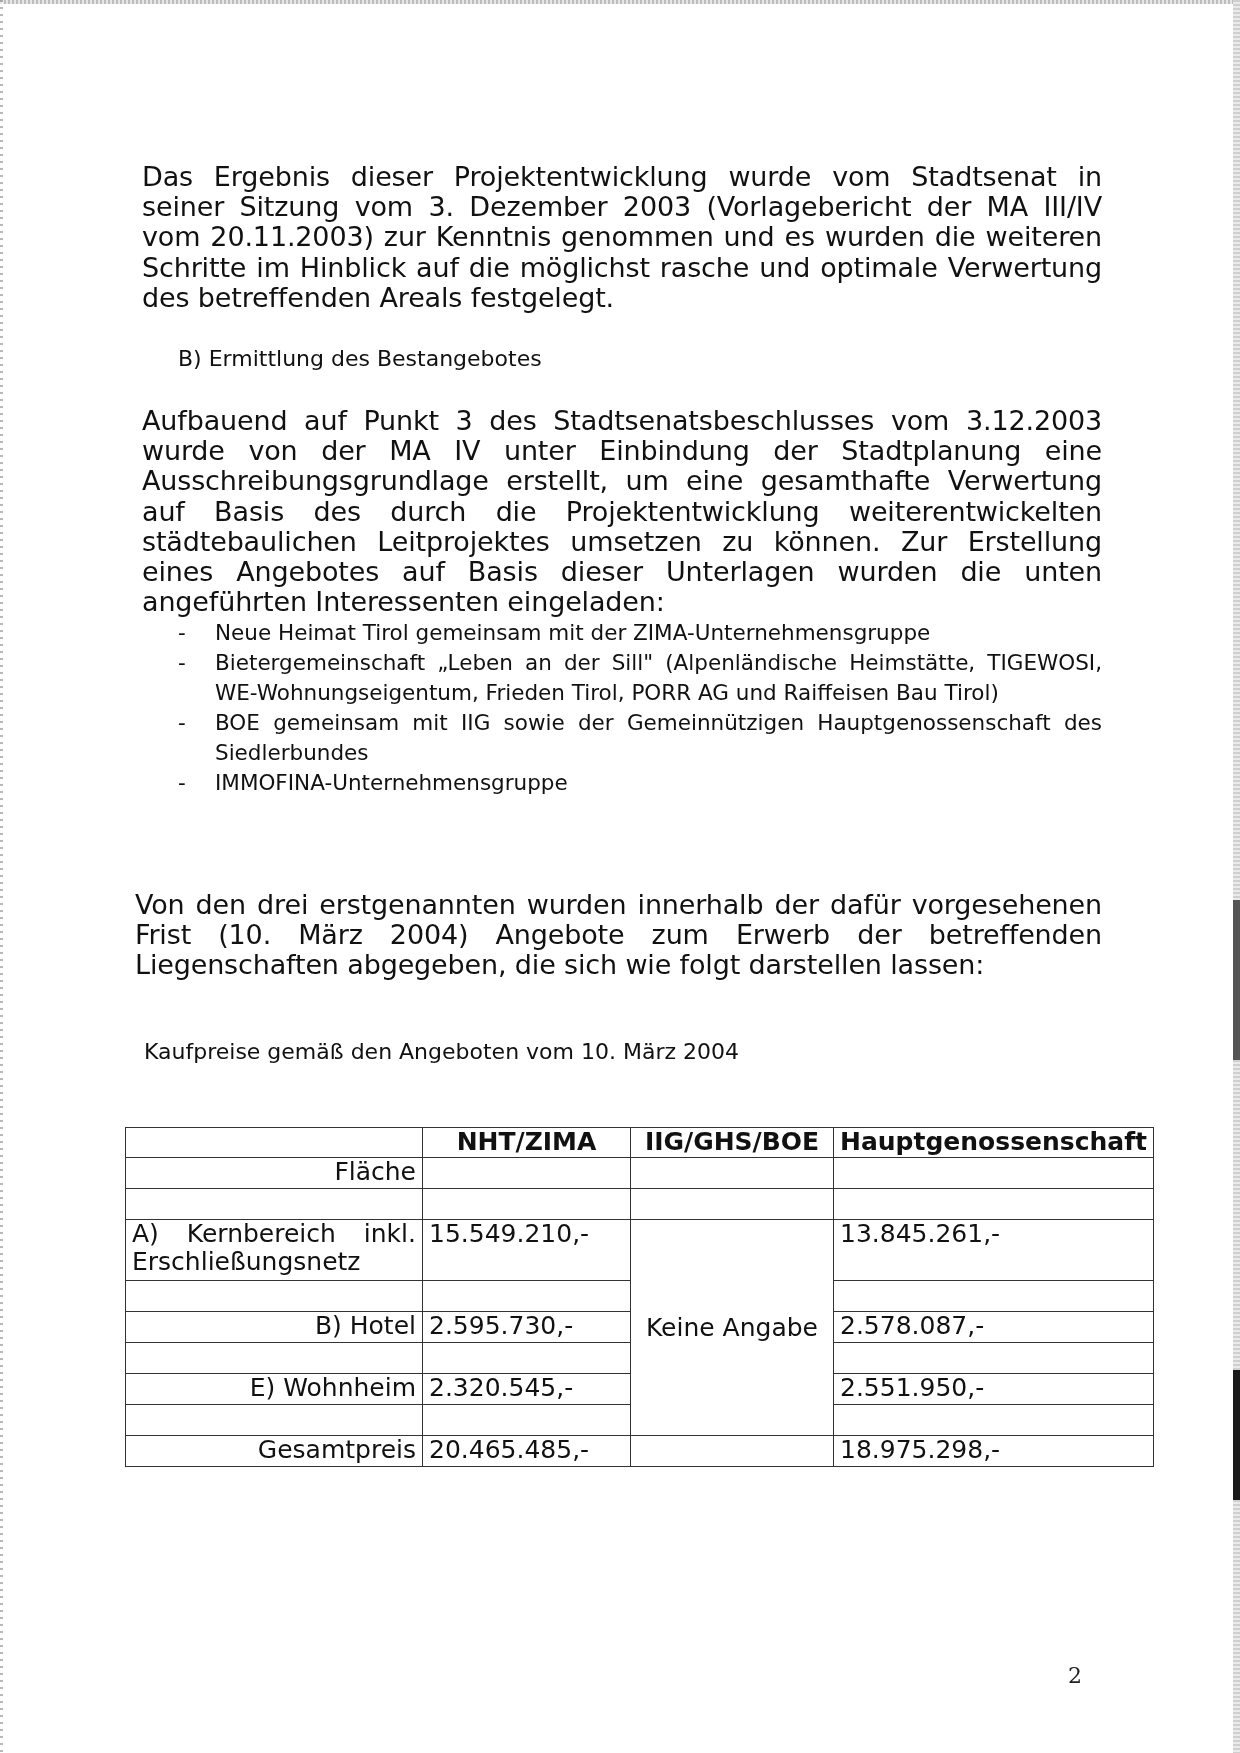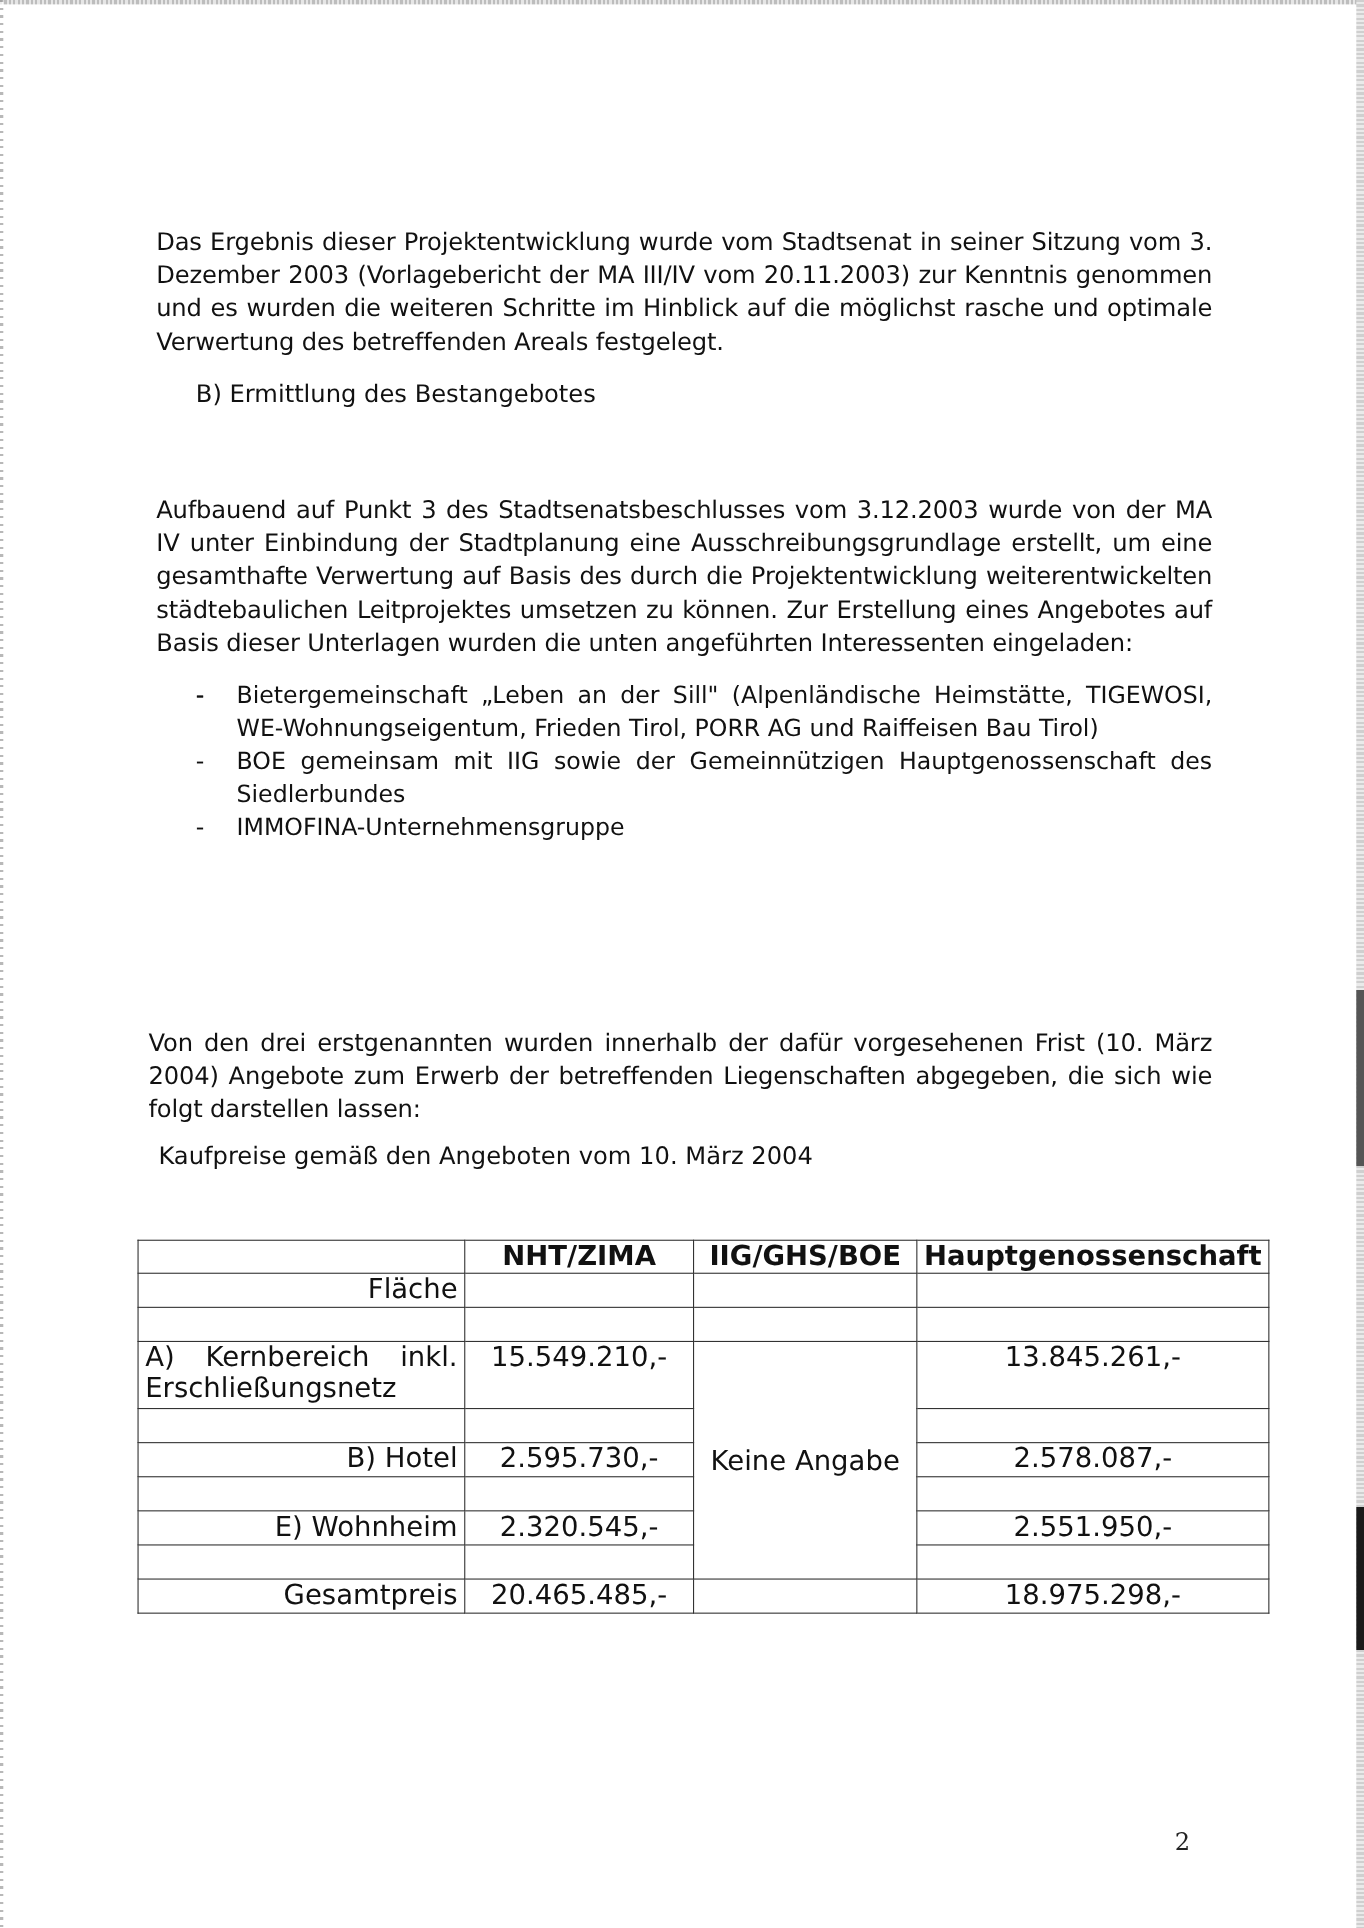--- a/index.html
+++ b/index.html
@@ -18,43 +18,43 @@
     opacity: 0.7;
   }
   .scan-right {
     position: absolute; left: 1233px; top: 0; width: 7px; height: 1753px;
     background: repeating-linear-gradient(180deg, #cfcfcf 0 2px, #eaeaea 2px 4px);
   }
   .scan-right .dark1 { position: absolute; left: 0; top: 900px; width: 7px; height: 160px; background: #555; }
   .scan-right .dark2 { position: absolute; left: 0; top: 1370px; width: 7px; height: 130px; background: #1a1a1a; }
 
   .para {
-    position: absolute; font-size: 22px; line-height: 30.2px;
-    text-align: justify; text-align-last: left; letter-spacing: -0.15px; margin-top: 44px;
+    position: absolute; font-size: 27px; line-height: 30.2px;
+    text-align: justify; text-align-last: left; letter-spacing: -0.15px;
   }
   .para p { margin: 0; }
   .heading {
     position: absolute; font-weight: normal; font-size: 22px; line-height: 30px; white-space: nowrap;
   }
   .list {
     position: absolute; left: 178px; top: 618px; width: 924px;
     font-size: 21.5px; line-height: 30px; margin: 0; padding: 0; list-style: none;
   }
   .list li { position: relative; padding-left: 37px; text-align: justify; text-align-last: left; }
   .list li .dash { position: absolute; left: 0; top: 0; }
 
   table.prices {
     position: absolute; left: 125px; top: 1127px;
     border-collapse: collapse; font-size: 25px; table-layout: fixed;
   }
   table.prices td, table.prices th {
     border: 1.5px solid #333; padding: 0 6px; vertical-align: top; line-height: 28px;
   }
   table.prices th { font-weight: bold; text-align: center; height: 29px; }
-  table.prices td.num { text-align: center; }
+  table.prices td.num { text-align: left; }
   table.prices td.label { text-align: right; }
   table.prices td.bold { font-weight: normal; }
   table.prices td.just { text-align: justify; text-align-last: left; }
   table.prices td.mid { vertical-align: middle; text-align: center; }
   .page-number {
     position: absolute; left: 1068px; top: 1663px; font-family: "DejaVu Serif", serif; font-size: 22px; color: #222;
   }
 </style>
 </head>
 <body>
@@ -70,21 +70,21 @@
   <p>Das Ergebnis dieser Projektentwicklung wurde vom Stadtsenat in seiner Sitzung vom 3. Dezember 2003 (Vorlagebericht der MA III/IV vom 20.11.2003) zur Kenntnis genommen und es wurden die weiteren Schritte im Hinblick auf die möglichst rasche und optimale Verwertung des betreffenden Areals festgelegt.</p>
 </div>
 
 <div class="heading" style="left:178px; top:344px;">B) Ermittlung des Bestangebotes</div>
 
 <div class="para" style="left:142px; top:406px; width:960px;">
   <p>Aufbauend auf Punkt 3 des Stadtsenatsbeschlusses vom 3.12.2003 wurde von der MA IV unter Einbindung der Stadtplanung eine Ausschreibungsgrundlage erstellt, um eine gesamthafte Verwertung auf Basis des durch die Projektentwicklung weiterentwickelten städtebaulichen Leitprojektes umsetzen zu können. Zur Erstellung eines Angebotes auf Basis dieser Unterlagen wurden die unten angeführten Interessenten eingeladen:</p>
 </div>
 
 <ul class="list">
-  <li><span class="dash">-</span></li>
+  <li><span class="dash">-</span><span>Neue Heimat Tirol gemeinsam mit der ZIMA-Unternehmensgruppe</span></li>
   <li><span class="dash">-</span><span>Bietergemeinschaft „Leben an der Sill" (Alpenländische Heimstätte, TIGEWOSI, WE-Wohnungseigentum, Frieden Tirol, PORR AG und Raiffeisen Bau Tirol)</span></li>
   <li><span class="dash">-</span><span>BOE gemeinsam mit IIG sowie der Gemeinnützigen Hauptgenossenschaft des Siedlerbundes</span></li>
   <li><span class="dash">-</span><span>IMMOFINA-Unternehmensgruppe</span></li>
 </ul>
 
 <div class="para" style="left:135px; top:890px; width:967px;">
   <p>Von den drei erstgenannten wurden innerhalb der dafür vorgesehenen Frist (10. März 2004) Angebote zum Erwerb der betreffenden Liegenschaften abgegeben, die sich wie folgt darstellen lassen:</p>
 </div>
 
 <div class="heading" style="left:144px; top:1037px;">Kaufpreise gemäß den Angeboten vom 10. März 2004</div>

